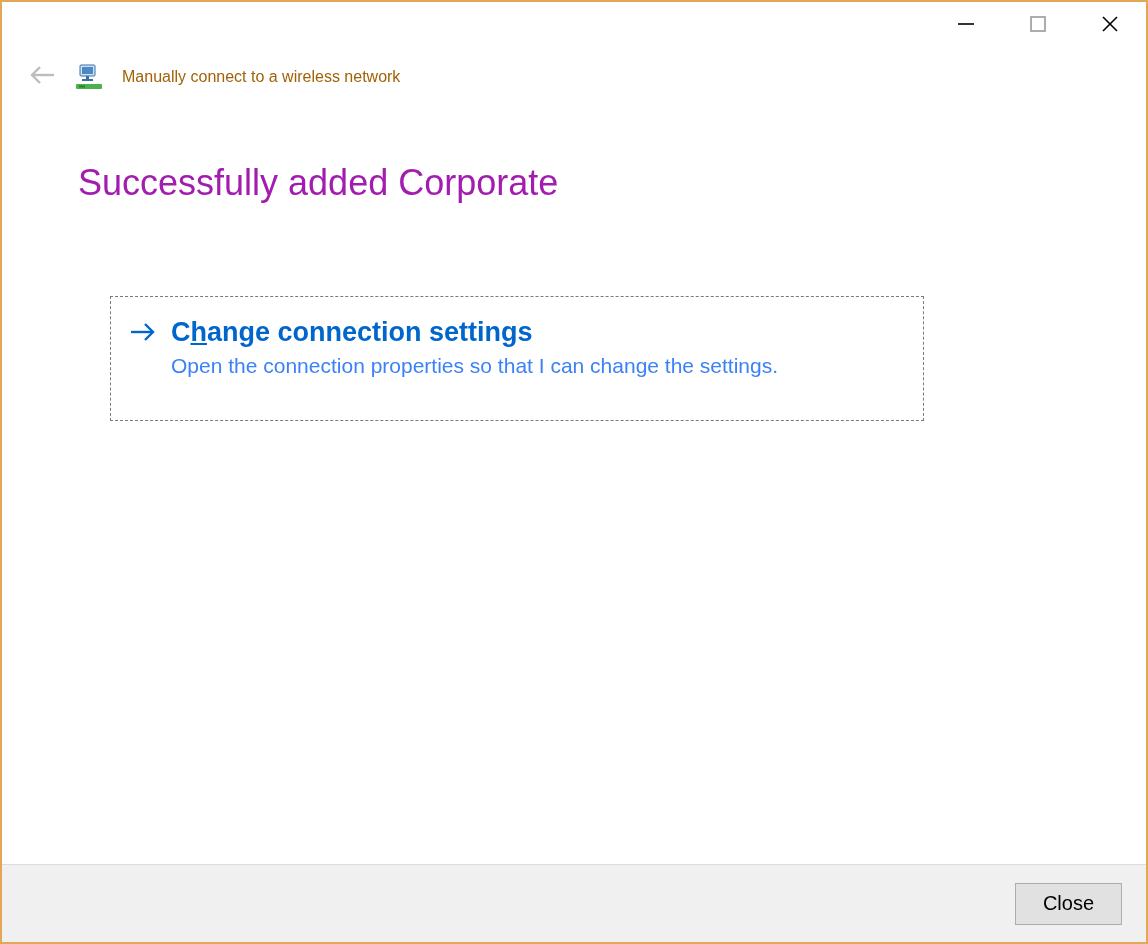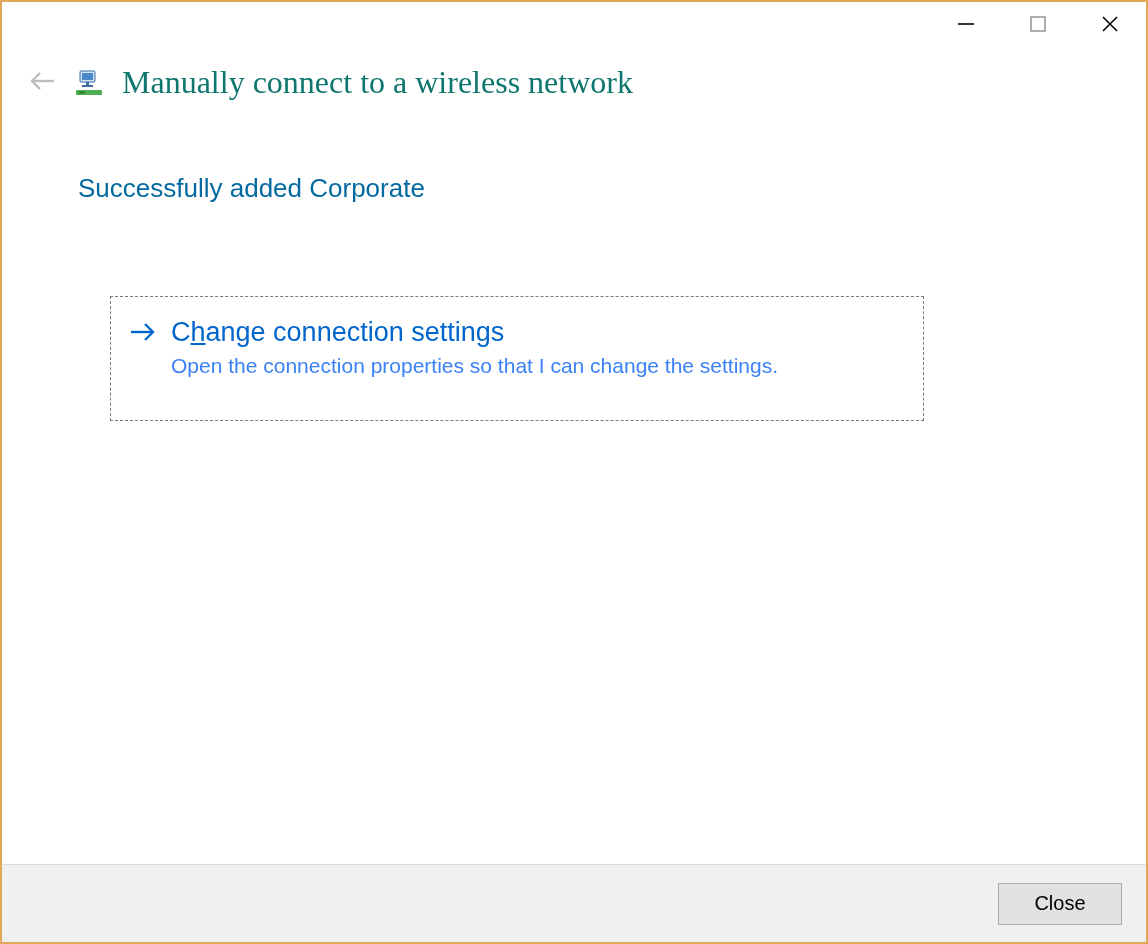--- a/index.html
+++ b/index.html
@@ -47,35 +47,34 @@
       cursor: default;
     }
 
     .net-icon {
       width: 30px;
       height: 26px;
       position: relative;
     }
 
     .window-title {
-      font-size: 32px;
+      font-size: 16px;
       font-weight: 400;
-      color: #0f766e;
-      font-family: Liberation Serif, serif;
+      color: #a16207;
     }
 
     .content {
       flex: 1;
       padding: 72px 76px 20px 76px;
     }
 
     .heading {
-      font-size: 26px;
+      font-size: 36px;
       font-weight: 400;
-      color: #0369a1;
+      color: #a21caf;
       margin-bottom: 92px;
     }
 
     .option-box {
       margin-left: 32px;
       width: 814px;
       border: 1px dashed #7a7a7a;
       padding: 18px 18px 42px 18px;
       cursor: pointer;
       display: flex;
@@ -89,21 +88,21 @@
       flex-shrink: 0;
     }
 
     .option-text {
       display: flex;
       flex-direction: column;
     }
 
     .option-title {
       font-size: 27px;
-      font-weight: 400;
+      font-weight: 700;
       color: #0066cc;
       line-height: 1.3;
     }
 
     .option-title .underline {
       text-decoration: underline;
     }
 
     .option-desc {
       font-size: 21px;
@@ -115,21 +114,21 @@
       height: 78px;
       background: #f0f0f0;
       border-top: 1px solid #dcdcdc;
       display: flex;
       align-items: center;
       justify-content: flex-end;
       padding-right: 24px;
     }
 
     .close-btn {
-      width: 124px;
+      width: 107px;
       height: 42px;
       background: #e1e1e1;
       border: 1px solid #adadad;
       font-size: 20px;
       font-family: inherit;
       cursor: pointer;
     }
   </style>
 </head>
 <body>

